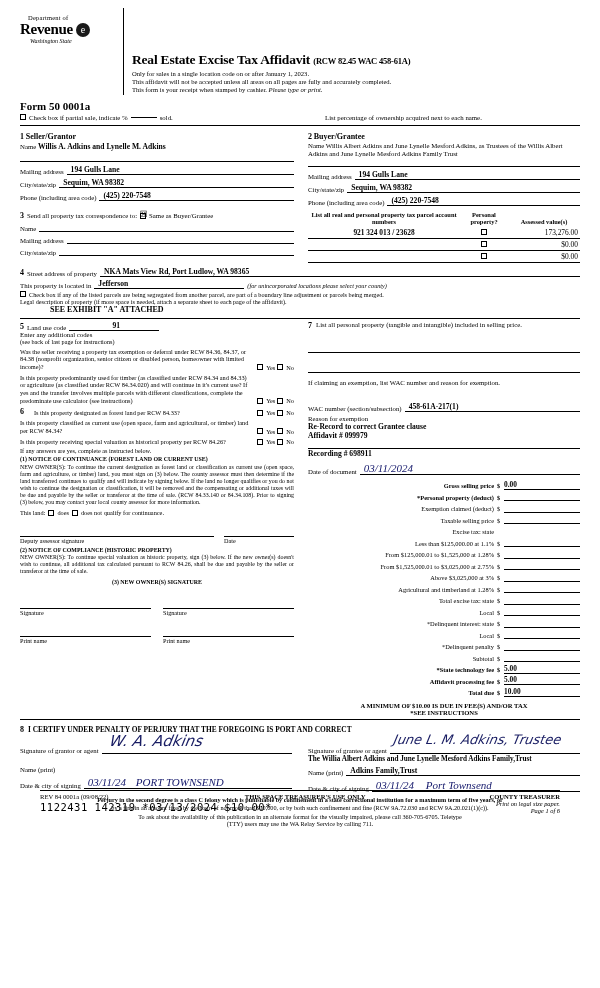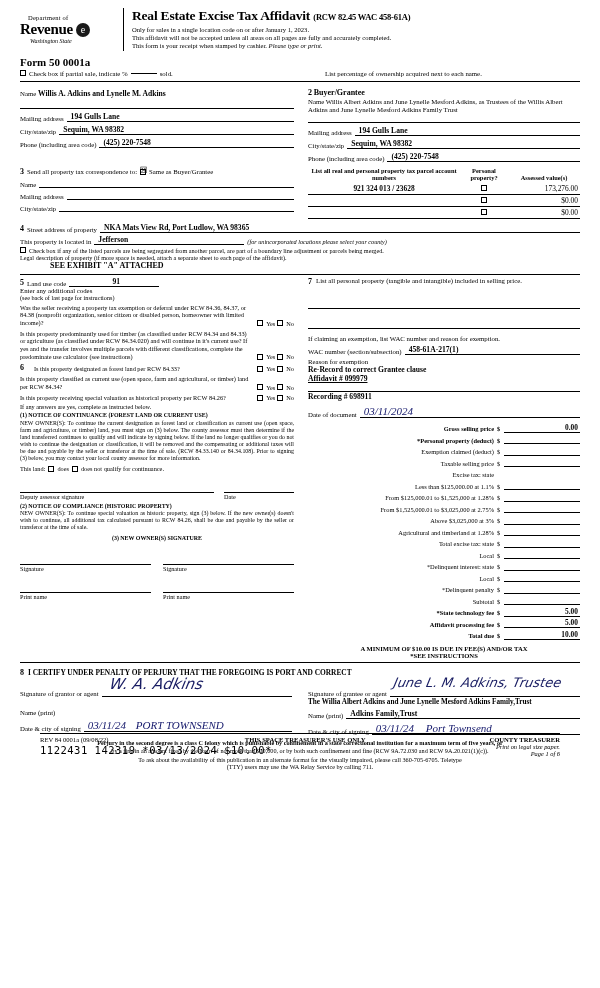--- a/index.html
+++ b/index.html
@@ -26,21 +26,21 @@
   .logo .rev { font-size:15px; font-weight:bold; font-family:"Liberation Serif",serif; letter-spacing:-.3px; }
   .logo .wa { font-size:6px; font-style:italic; margin-left:10px;}
   .logo-row { display:flex; align-items:center; gap:3px; }
   .logo-circle {
     width:14px;height:14px;border-radius:50%;
     background:#1a1a1a;color:#fff;font-size:10px;
     display:flex;align-items:center;justify-content:center;
     font-family:"Liberation Serif",serif;
   }
   .hdr-rule { width:1px; background:#000; align-self:stretch; margin:0 8px; }
-  .hdr-main { flex:1; }
+  .hdr-main { flex:1;margin-top:44px; }
   .title { font-size:13.5px; font-weight:bold; letter-spacing:-.2px; }
   .title .rcw { font-size:8.5px; font-weight:bold; }
   .sub { font-size:6.6px; line-height:1.25; margin-top:2px; }
   .sub i { font-style:italic; }
 
   .formno { font-size:11px; font-weight:bold; margin-top:5px; }
   .cbline { display:flex; align-items:center; gap:3px; font-size:6.8px; margin-top:2px; }
   .cb { width:6px;height:6px;border:.7px solid #000; display:inline-block; }
   .cbx { width:6px;height:6px;border:.7px solid #000; display:inline-block; position:relative; }
   .cbx:after{ content:"\2612"; position:absolute; left:-1.2px; top:-4.2px; font-size:8.5px; line-height:8.5px;}
@@ -80,21 +80,21 @@
   .yn .cb { margin-right:1px; }
   .qrow { display:flex; align-items:flex-end; gap:4px; }
   .qrow .q { flex:1; font-size:6.3px; line-height:1.22; }
 
   
   .mt { width:100%; border-collapse:collapse; font-size:6.4px; }
   .mt td { padding:0; height:11.5px; vertical-align:bottom; }
   .mt td.lab { text-align:right; padding-right:3px; }
   .mt td.dol { width:7px; }
   .mt td.amt { border-bottom:.7px solid #000; width:76px; text-align:right; padding-right:2px; font-size:7px; }
-  .mt td.amtb { border-bottom:.7px solid #000; width:76px; text-align:right; padding-right:2px; font-weight:bold; font-size:7.4px; }
+  .mt td.amtb { border-bottom:.7px solid #000; width:76px; padding-right:2px; font-weight:bold; font-size:7.4px; }
   .bold { font-weight:bold; }
   .hand-b { font-family:"Liberation Serif",serif; font-style:italic; color:#14186b; font-size:11px; }
 
   .sig-script {
     font-family:"DejaVu Sans", sans-serif;
     font-style:italic;
     font-size:15px;
     color:#191d63;
     transform:skewX(-12deg);
     white-space:nowrap;
@@ -161,20 +161,22 @@
       <span>Check box if partial sale, indicate %</span>
       <span class="ul" style="width:26px"></span>
       <span>sold.</span>
     </div>
     <div style="width:255px; font-size:6.8px;">List percentage of ownership acquired next to each name.</div>
   </div>
   <div class="hrfull"></div>
 
   <div class="cols">
     <div class="col colL">
+      <div><span class="secnum">1</span>
+        <span class="secnum">Seller/Grantor</span></div>
       <div class="lbl" style="margin-top:1px;">
         <span>Name</span>
         <span class="fld">Willis A. Adkins and Lynelle M. Adkins</span>
       </div>
       <div class="tline" style="margin-top:1px;height:10px;"></div>
       <div class="row">
         <span class="lbl">Mailing address</span>
         <span class="line b">194 Gulls Lane</span>
       </div>
       <div class="row">
@@ -392,27 +394,27 @@
 
     <div class="col colR">
       <div style="display:flex; gap:4px;">
         <span class="secnum">7</span>
         <span class="lbl" style="line-height:1.3">List all personal property (tangible and intangible) included in selling price.</span>
       </div>
       <div class="tline" style="margin-top:14px;"></div>
       <div class="tline" style="margin-top:11px;"></div>
 
       <div class="lbl" style="margin-top:6px;">If claiming an exemption, list WAC number and reason for exemption.</div>
-      <div class="row" style="margin-top:3px;">
+      <div class="row" style="margin-top:16px;">
         <span class="lbl">WAC number (section/subsection)</span>
         <span class="line b">458-61A-217(1)</span>
       </div>
       <div class="lbl" style="margin-top:3px;">Reason for exemption</div>
       <div style="font-weight:bold; font-size:7.6px;">Re-Record to correct Grantee clause</div>
-      <div style="font-weight:bold; font-size:7.6px;text-decoration:underline;">Affidavit # 099979</div>
+      <div style="font-weight:bold; font-size:7.6px;">Affidavit # 099979</div>
       <div class="tline" style="margin-top:0;"></div>
       <div style="font-weight:bold; font-size:7.6px;">Recording # 698911</div>
 
       <div class="row" style="margin-top:4px;">
         <span class="lbl">Date of document</span>
         <span class="line">
           <span class="hand-b">03/11/2024</span>
         </span>
       </div>
 

